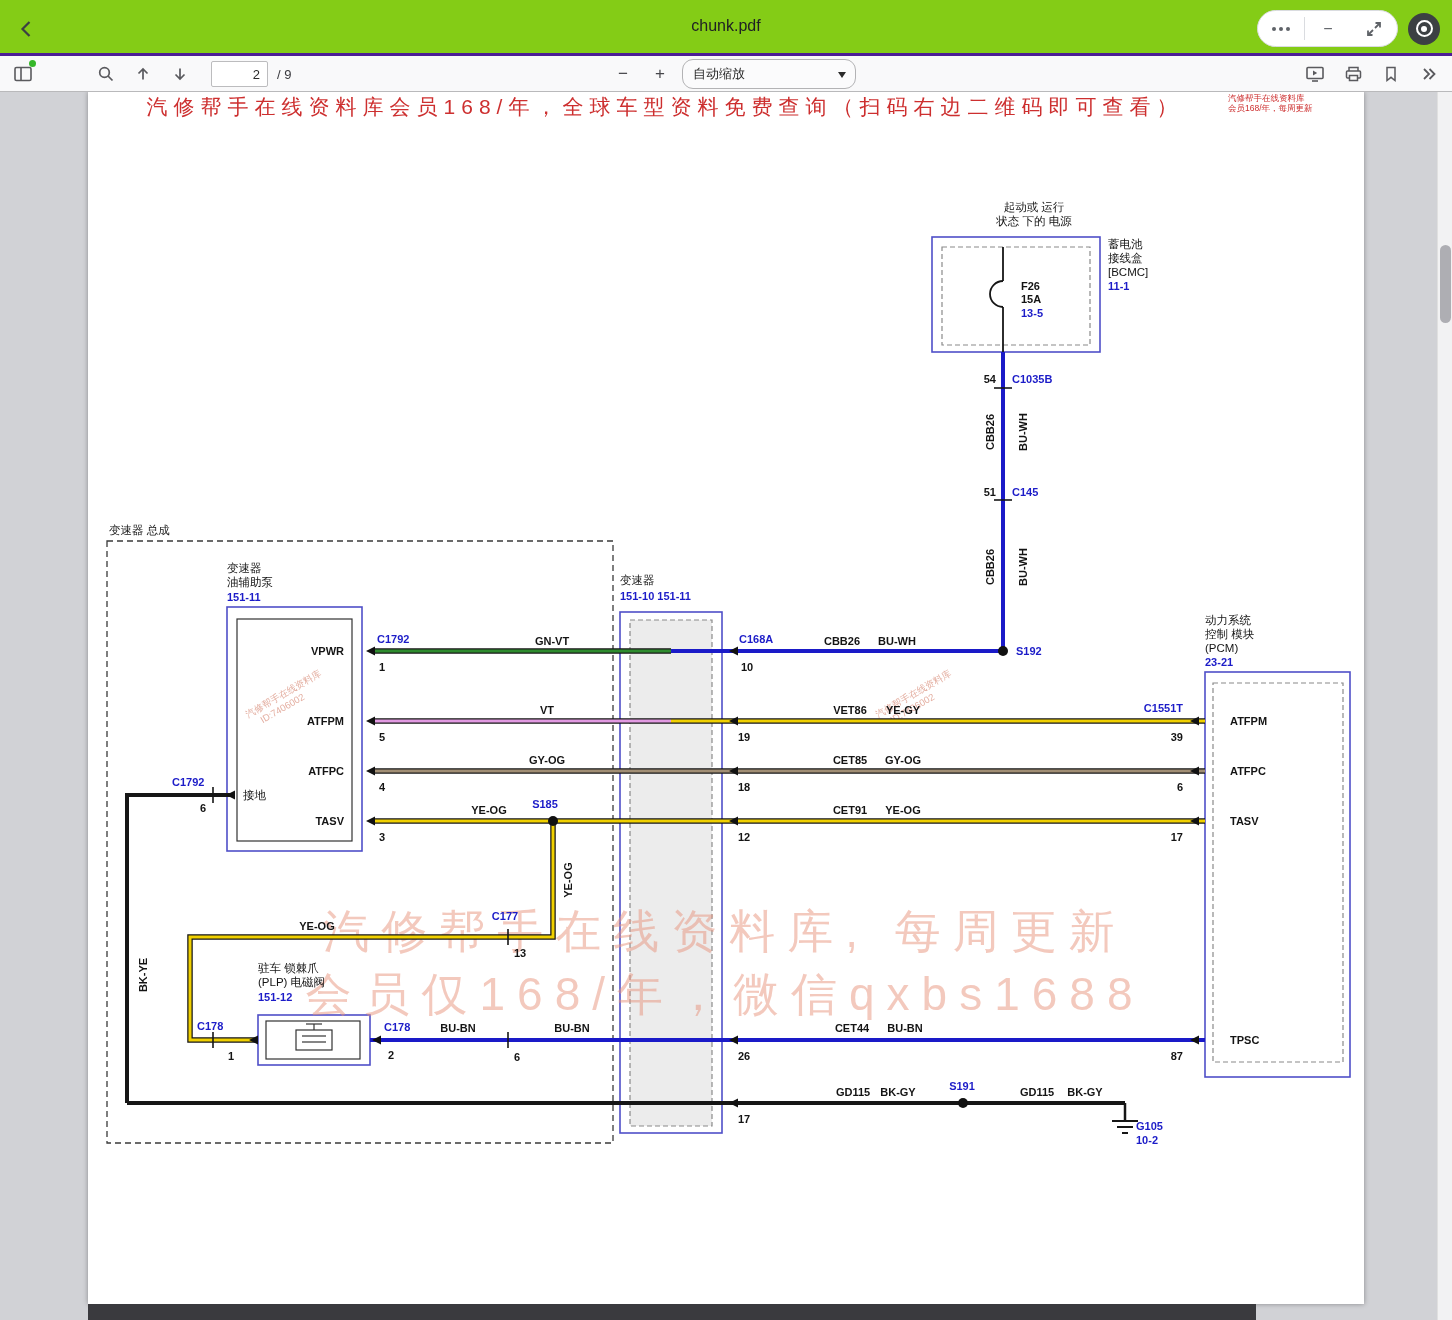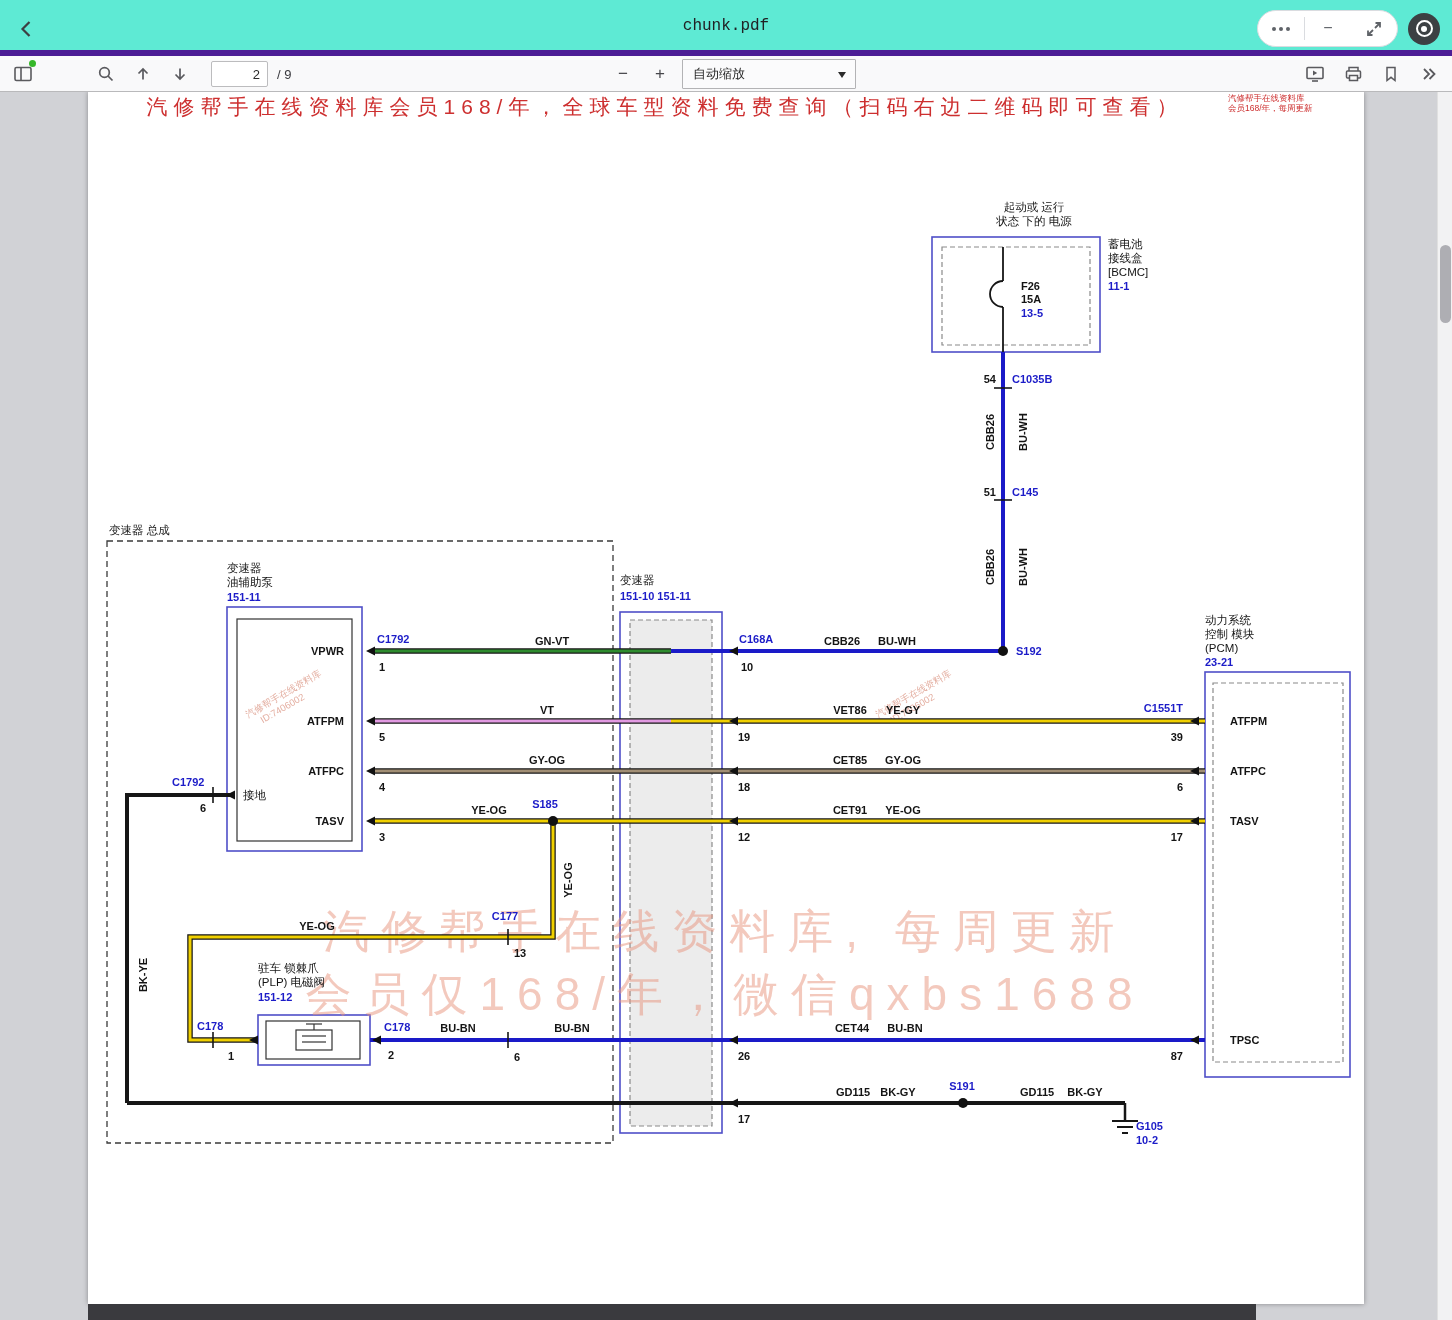--- a/index.html
+++ b/index.html
@@ -1,19 +1,19 @@
 <!DOCTYPE html>
 <html><head>
 <meta charset="utf-8">
 <style>
   * { margin:0; padding:0; box-sizing:border-box; }
   html,body { width:1452px; height:1320px; overflow:hidden; background:#d1d2d6; font-family:"Liberation Sans",sans-serif; }
 
   
-  .titlebar { position:absolute; top:0; left:0; width:1452px; height:56px; background:#5eead4; border-bottom:6px solid #4c1d95; z-index:40;font-family:Liberation Mono, monospace; }
+  .titlebar { position:absolute; top:0; left:0; width:1452px; height:56px; background:#84cc16; border-bottom:3px solid #4c1d95; z-index:40; }
   .back-btn { position:absolute; left:14px; top:16px; width:26px; height:26px; display:flex; align-items:center; justify-content:center; cursor:pointer; }
   .doc-title { position:absolute; left:0; right:0; top:17px; text-align:center; font-size:16px; color:#202124; }
   .tb-right { position:absolute; right:12px; top:10px; display:flex; align-items:center; gap:10px; }
   .pill { display:flex; align-items:center; height:37px; border:1px solid #dadce0; border-radius:20px; background:#fff; overflow:hidden; }
   .pill-btn { width:46px; height:35px; display:flex; align-items:center; justify-content:center; cursor:pointer; }
   .pill-sep { width:1px; height:23px; background:#dadce0; }
   .dots { display:flex; gap:3px; }
   .dots i { width:4px; height:4px; border-radius:50%; background:#5f6368; }
   .minus-glyph { font-size:16px; color:#5f6368; }
   .record-btn { width:32px; height:32px; border-radius:50%; background:#3c4043; display:flex; align-items:center; justify-content:center; cursor:pointer; }
@@ -24,21 +24,21 @@
   .pdf-toolbar { position:absolute; top:56px; left:0; width:1452px; height:36px; background:#f9f9fa; border-bottom:1px solid #b9b9bb; z-index:35; }
   .tbtn { width:30px; height:30px; display:flex; align-items:center; justify-content:center; cursor:pointer; border-radius:2px; position:relative; }
   .nav-group { position:absolute; left:8px; top:3px; display:flex; align-items:center; }
   .sidebar-btn { margin-right:46px; }
   .green-dot { position:absolute; left:21px; top:1px; width:7px; height:7px; border-radius:50%; background:#35b729; }
   .nav-group .tbtn + .tbtn { margin-left:7px; }
   .page-input { margin-left:16px; width:57px; height:26px; border:1px solid #bcbcbe; background:#fff; font-size:13px; text-align:right; padding-right:7px; color:#2b2b2b; border-radius:2px; }
   .page-total { margin-left:9px; font-size:13px; color:#38383d; }
   .zoom-group { position:absolute; left:608px; top:3px; display:flex; align-items:center; gap:7px; }
   .zoom-btn { font-size:17px; color:#46464a; }
-  .zoom-select { position:relative; width:174px; height:30px; background:#fbfbfc; border:1px solid #b3b3b5; border-radius:1px; font-size:13px; color:#2b2b2b; display:flex; align-items:center; padding-left:10px; cursor:pointer; }
+  .zoom-select { position:relative; width:174px; height:30px; background:#fbfbfc; border:1px solid #b3b3b5; border-radius:11px; font-size:13px; color:#2b2b2b; display:flex; align-items:center; padding-left:10px; cursor:pointer; }
   .chev { position:absolute; right:9px; top:12px; width:0; height:0; border-left:4.5px solid transparent; border-right:4.5px solid transparent; border-top:6px solid #2b2b2b; }
   .tools-group { position:absolute; right:8px; top:3px; display:flex; align-items:center; gap:8px; }
 
   
   .content { position:absolute; top:92px; left:0; width:1452px; height:1228px; background:#d1d2d6; }
   .page { position:absolute; left:88px; top:0; width:1276px; height:1212px; background:#fff; box-shadow:0 0 5px rgba(0,0,0,.35); }
   .page svg.diagram { position:absolute; inset:0; width:100%; height:100%; }
   .bottom-strip { position:absolute; left:88px; top:1212px; width:1168px; height:16px; background:#3a3a3e; }
   .scrollbar { position:absolute; right:0; top:0; width:15px; height:1228px; background:#f2f2f3; border-left:1px solid #e0e0e0; }
   .scroll-thumb { position:absolute; left:2px; top:153px; width:11px; height:78px; background:#aeaeb3; border-radius:6px; }

